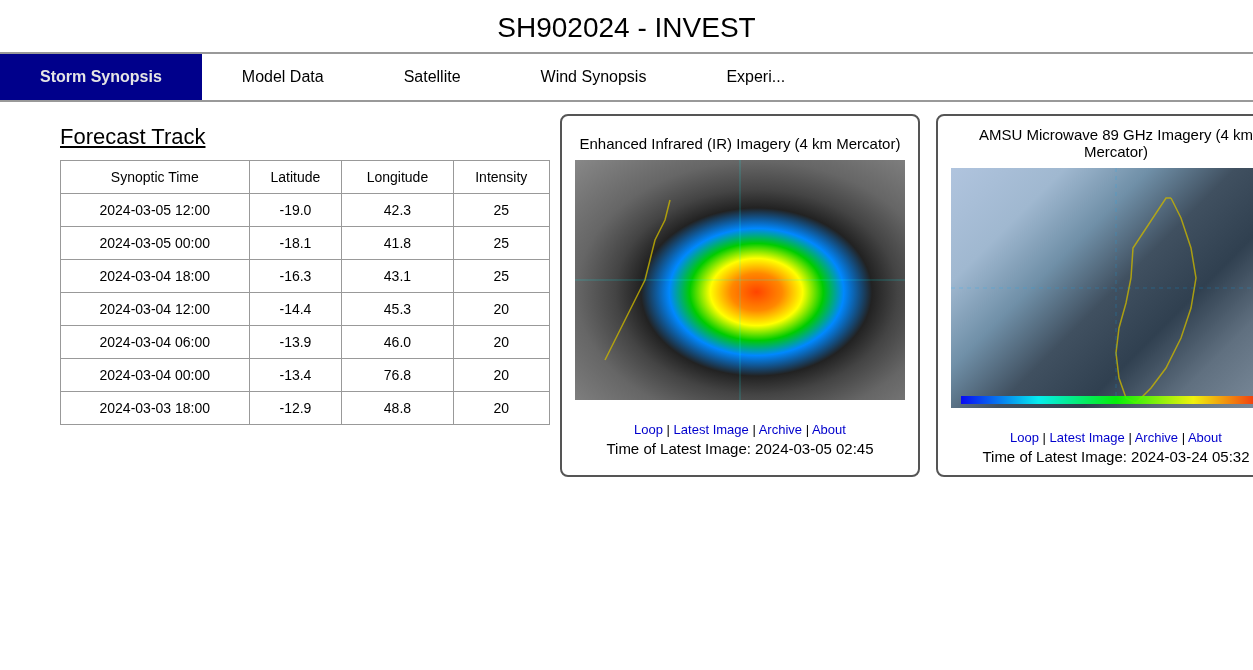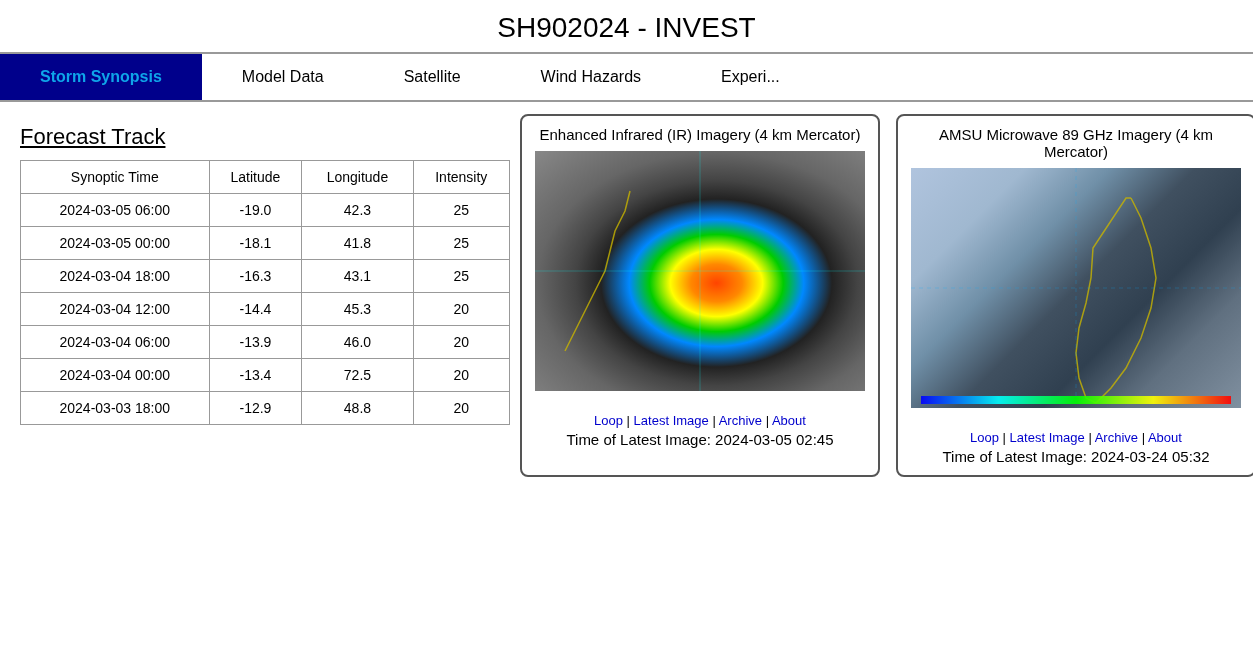--- a/index.html
+++ b/index.html
@@ -5,41 +5,41 @@
     * { margin: 0; padding: 0; box-sizing: border-box; }
     body { font-family: Arial, sans-serif; background: #fff; color: #000; width: 1253px; min-height: 670px; overflow-x: hidden; }
 
     
     #header { text-align: center; padding: 12px 0 8px; border-bottom: 2px solid #999; }
     #header h1 { font-size: 28px; font-weight: normal; }
 
     
     #nav { display: flex; align-items: stretch; border-bottom: 2px solid #999; padding: 0; }
     #nav .tab { padding: 14px 40px; font-size: 16px; cursor: pointer; white-space: nowrap; }
-    #nav .tab.active { background: #00008B; color: #0ea5e9; font-weight: bold; }
+    #nav .tab.active { background: #00008B; color: #e5e5e5; font-weight: bold; }
     #nav .tab:not(.active) { background: #fff; color: #000; }
 
     
     #main { display: flex; padding: 12px 0 0; }
 
     
-    #left-panel { width: 510px; padding: 10px 20px; flex-shrink: 0; }
+    #left-panel { width: 510px; padding: 10px 20px; flex-shrink: 0; margin-left: 40px; }
 
     .section-title { font-size: 22px; text-decoration: underline; margin-bottom: 10px; font-weight: normal; }
     .no-data { font-size: 15px; margin-bottom: 20px; margin-top: 4px; }
 
     
     #track-table { border-collapse: collapse; width: 490px; font-size: 14px; }
     #track-table th, #track-table td { border: 1px solid #999; padding: 8px 4px; text-align: center; }
     #track-table th { background: #fff; font-weight: normal; }
 
     
     #right-panels { display: flex; gap: 16px; padding: 0 10px 10px; flex: 1; }
 
-    .image-panel { border: 2px solid #555; border-radius: 8px; padding: 10px; display: flex; flex-direction: column; align-items: center; width: 360px; flex-shrink: 0; }
+    .image-panel { border: 2px solid #555; border-radius: 8px; padding: 10px; display: flex; flex-direction: column; align-items: center; width: 360px; flex-shrink: 0; justify-content: center; }
     .image-panel .panel-title { font-size: 15px; text-align: center; margin-bottom: 8px; font-weight: normal; }
 
     .img-placeholder { width: 330px; height: 240px; background: #888; position: relative; overflow: hidden; display: flex; align-items: center; justify-content: center; }
 
     
     .ir-img { background: radial-gradient(ellipse at 55% 55%, #ff4400 0%, #ff8800 10%, #ffff00 18%, #00cc00 26%, #0088ff 34%, #222 45%, #444 55%, #666 70%, #888 100%); }
 
     
     .mw-img { background: linear-gradient(135deg, #b0c4de 0%, #a0b8d0 20%, #7090a8 35%, #405060 50%, #304050 65%, #607080 80%, #8090a0 100%); }
 
@@ -56,42 +56,42 @@
 <body>
 
 <div id="header">
   <h1>SH902024 - INVEST</h1>
 </div>
 
 <div id="nav">
   <div class="tab active">Storm Synopsis</div>
   <div class="tab">Model Data</div>
   <div class="tab">Satellite</div>
-  <div class="tab">Wind Hazards</div>
+  <div class="tab">Wind Synopsis</div>
   <div class="tab">Experi...</div>
 </div>
 
 <div id="main">
 
   <div id="left-panel">
     <h2 class="section-title">Forecast Track</h2>
 
 
     <table id="track-table">
       <thead>
         <tr>
           <th>Synoptic Time</th>
           <th>Latitude</th>
           <th>Longitude</th>
           <th>Intensity</th>
         </tr>
       </thead>
       <tbody id="table-body">
       <tr>
-            <td>2024-03-05 06:00</td>
+            <td>2024-03-05 12:00</td>
             <td>-19.0</td>
             <td>42.3</td>
             <td>25</td>
           </tr>
           <tr>
             <td>2024-03-05 00:00</td>
             <td>-18.1</td>
             <td>41.8</td>
             <td>25</td>
           </tr>
@@ -109,21 +109,21 @@
           </tr>
           <tr>
             <td>2024-03-04 06:00</td>
             <td>-13.9</td>
             <td>46.0</td>
             <td>20</td>
           </tr>
           <tr>
             <td>2024-03-04 00:00</td>
             <td>-13.4</td>
-            <td>72.5</td>
+            <td>76.8</td>
             <td>20</td>
           </tr>
           <tr>
             <td>2024-03-03 18:00</td>
             <td>-12.9</td>
             <td>48.8</td>
             <td>20</td>
           </tr>
         </tbody>
     </table>

